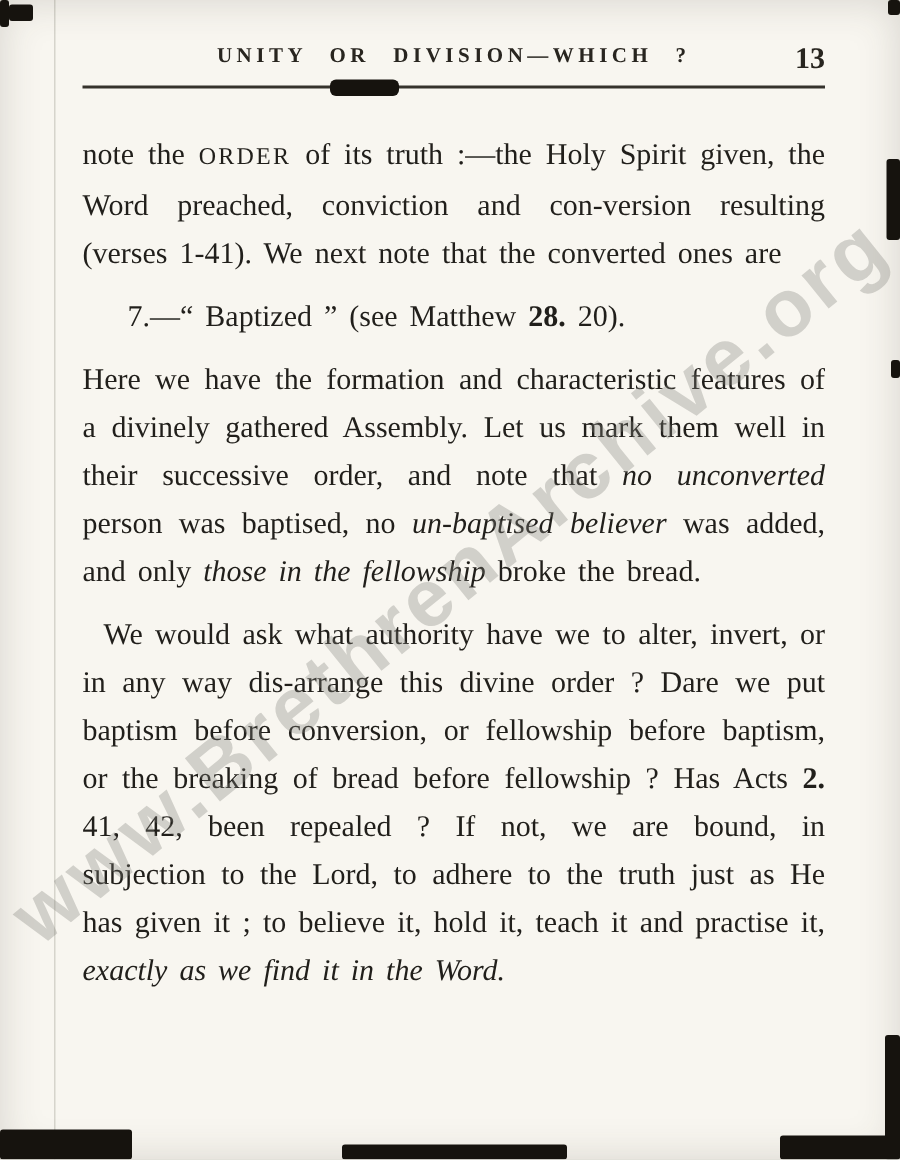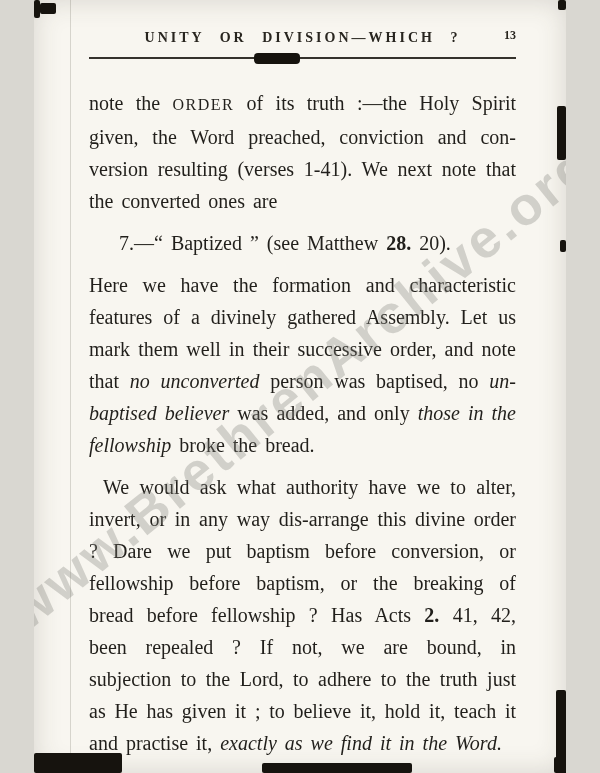--- a/index.html
+++ b/index.html
@@ -1,38 +1,38 @@
 <!DOCTYPE html>
 <html><head>
 <meta charset="utf-8">
 <style>
   html,body{margin:0;padding:0;background:#d9d7d1;}
   .page{
     position:relative;
-    width:532px;height:773px;
+    width:600px;height:773px;
     background:#f8f6f0;
     overflow:hidden;
     font-family:"Liberation Serif","DejaVu Serif",serif;
     color:#211f1b;
     margin:0 auto;
   }
   .page::after{
     content:"";position:absolute;inset:0;
     box-shadow:inset 0 0 28px rgba(60,55,45,0.18);
     pointer-events:none;z-index:3;
   }
   .edge-line{position:absolute;top:0;bottom:0;width:1px;background:rgba(95,90,78,0.22);z-index:2;}
   .edge-line.left{left:36px;}
   .content{position:absolute;left:55px;right:50px;top:28px;z-index:2;}
   .header{position:relative;text-align:center;height:22px;}
   .title{
     font-size:14px;font-weight:bold;letter-spacing:3px;word-spacing:9px;
     color:#28251f;
   }
-  .page-num{position:absolute;right:0;top:0;font-size:12px;font-weight:bold;color:#28251f;}
+  .page-num{position:absolute;right:0;top:0;font-size:20px;font-weight:bold;color:#28251f;}
   .rule{border-top:2px solid #35322c;margin-top:7px;}
   .body{
     margin-top:28px;
     font-size:20px;line-height:32px;
     text-align:justify;word-spacing:3px;
   }
   .para{margin:0 0 10px 0;}
   .list{margin:2px 0 10px 0;}
   .list-item{margin:0 0 5px 0;padding-left:60px;text-indent:-30px;}
   .para-we{text-indent:14px;}

